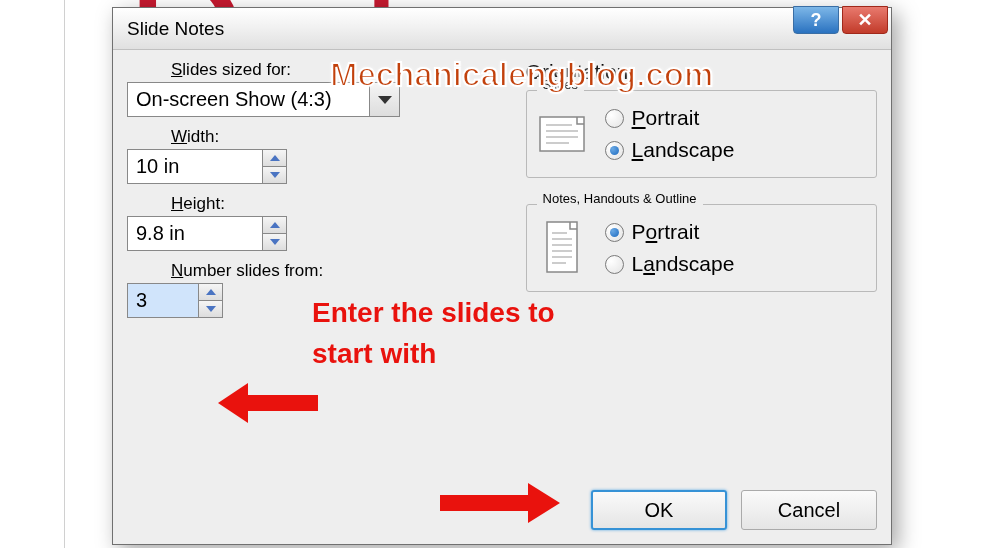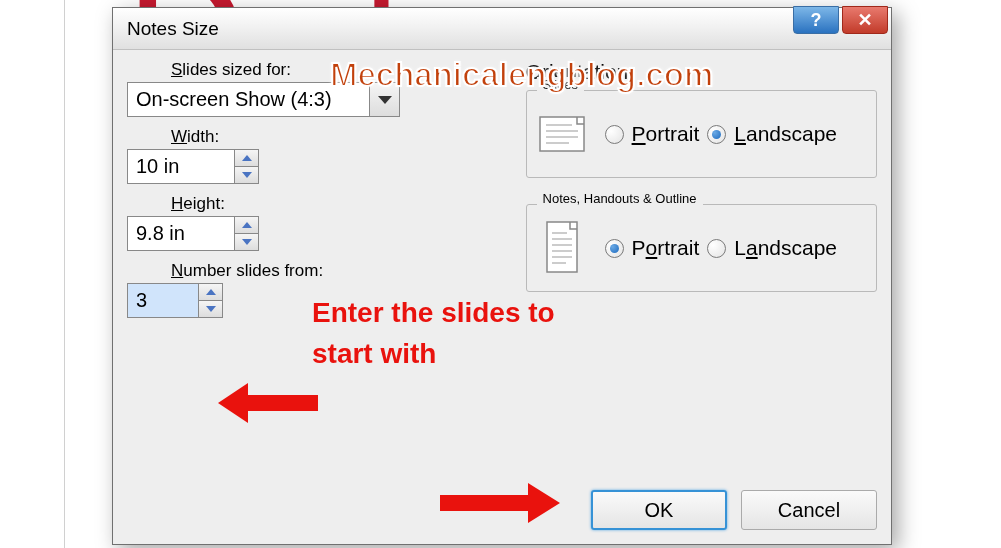--- a/index.html
+++ b/index.html
@@ -118,21 +118,21 @@
       justify-content: center;
     }
     .combo-btn svg { fill: #333; }
     .spinner {
       display: flex;
       align-items: stretch;
       height: 35px;
       border: 1px solid #888;
       background: #fff;
     }
-    .spinner.w130 { width: 132px; text-align: right; }
+    .spinner.w130 { width: 160px; text-align: right; }
     .spinner.w100 { width: 96px; }
     .spinner-text {
       flex: 1;
       padding: 4px 8px;
       font-size: 20px;
       display: flex;
       align-items: center;
     }
     .spinner-text.selected { background: #d0e4fb; }
     .spinner-btns {
@@ -161,21 +161,21 @@
     .legend {
       position: absolute;
       top: -14px;
       left: 10px;
       background: #eee;
       padding: 0 6px;
       font-size: 13px;
     }
     .fieldset-inner { display: flex; align-items: center; gap: 20px; }
     .doc-icon { width: 46px; height: 58px; }
-    .radio-group { display: flex; flex-direction: row; gap: 8px; }
+    .radio-group { display: flex; flex-direction: column; gap: 8px; }
     .radio-row { display: flex; align-items: center; gap: 8px; font-size: 21px; cursor: default; }
     .radio {
       width: 19px; height: 19px; border-radius: 50%;
       border: 1px solid #7a7a7a;
       background: radial-gradient(circle at 30% 30%, #fff, #e3e3e3);
       display: flex; align-items: center; justify-content: center;
     }
     .radio.checked::after {
       content: '';
       width: 9px; height: 9px; border-radius: 50%;
@@ -231,21 +231,21 @@
     }
   </style>
 </head>
 <body>
 
 <div class="page-edge"></div>
 <div class="watermark-text">Dickinson</div>
 
 <div class="dialog">
   <div class="titlebar">
-    <span>Notes Size</span>
+    <span>Slide Notes</span>
     <div class="titlebar-buttons">
       <div class="title-btn help">
         <span>?</span>
       </div>
       <div class="title-btn close">
         <span>✕</span>
       </div>
     </div>
   </div>
 

